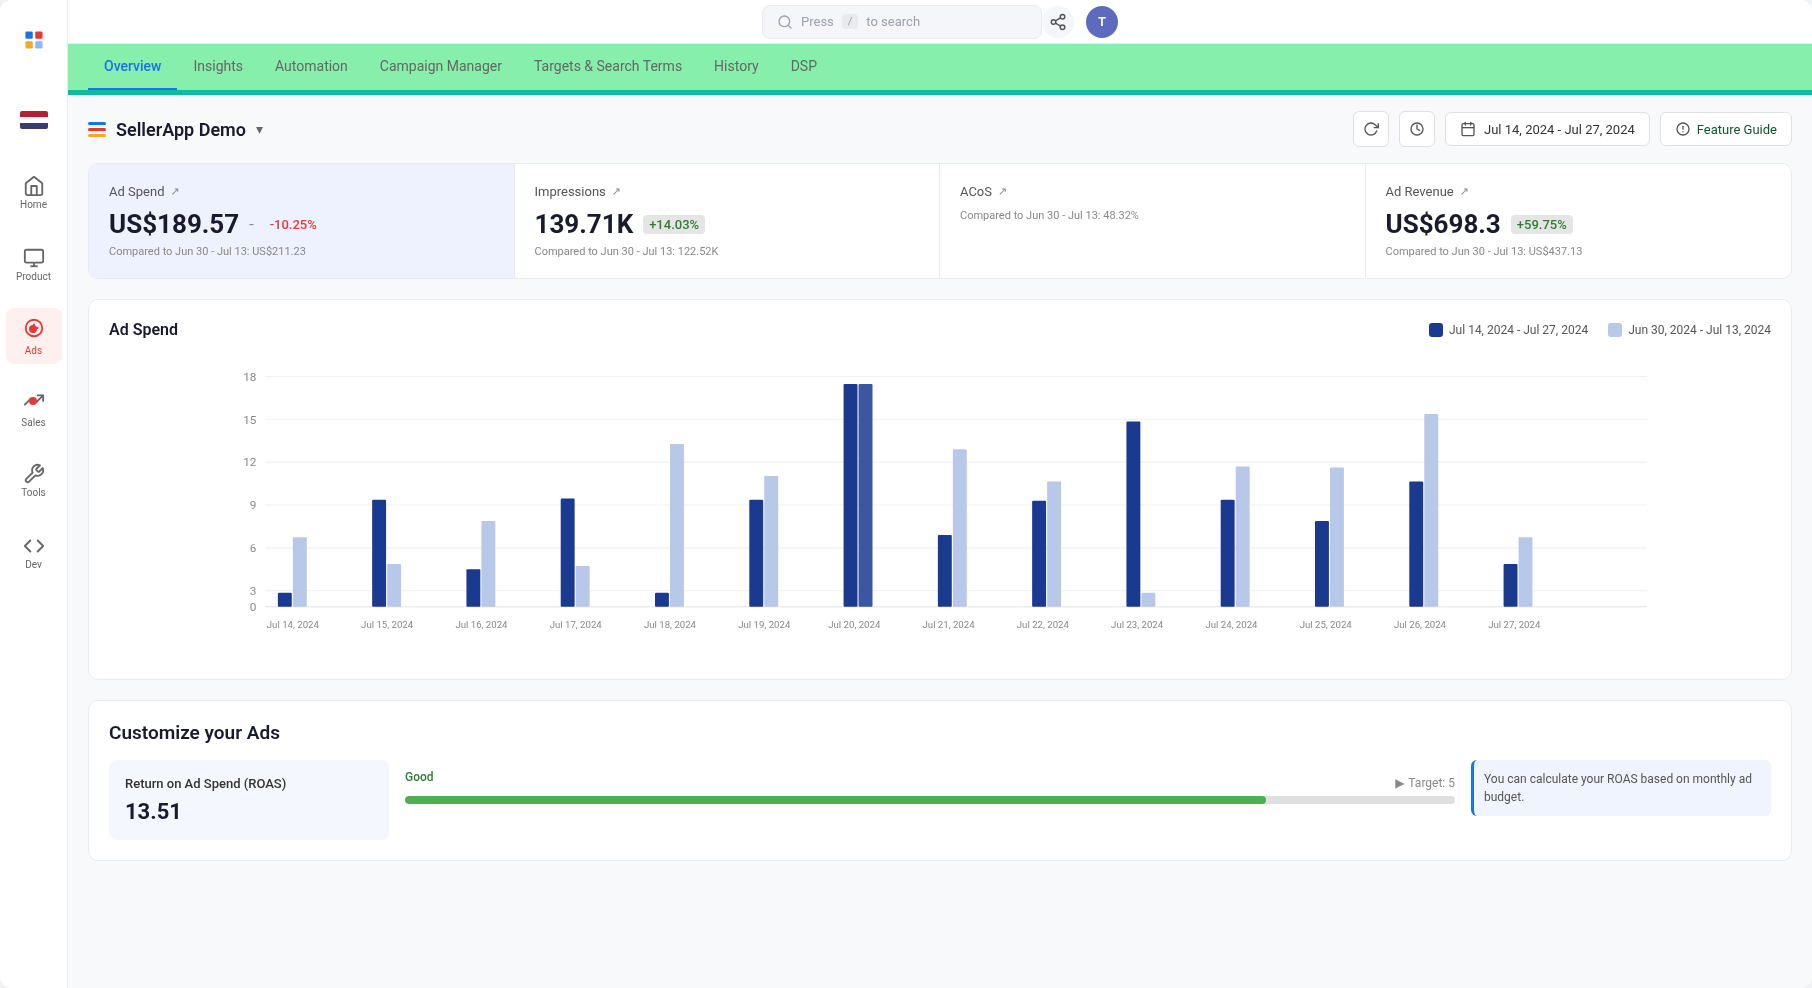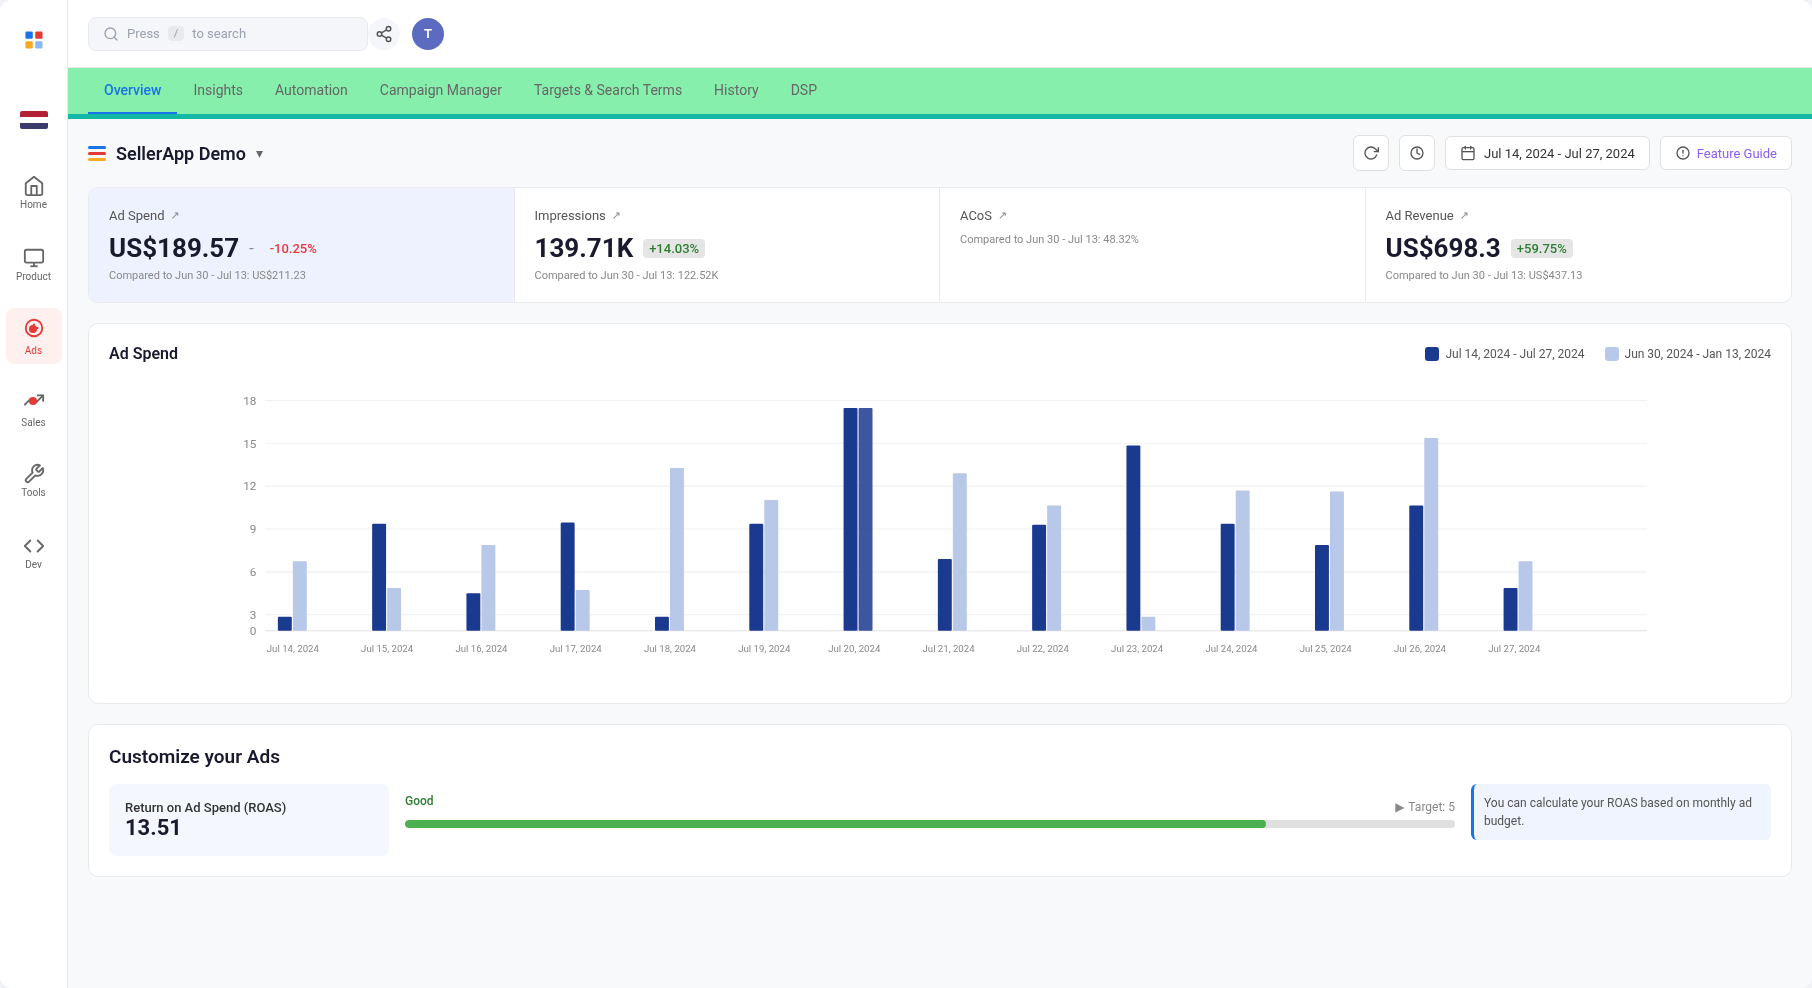--- a/index.html
+++ b/index.html
@@ -14,21 +14,21 @@
     .sidebar-item svg { width: 22px; height: 22px; }
     .sidebar-item-label { font-size: 10px; color: #666; }
     .sidebar-item.active .sidebar-item-label { color: #e53935; }
     .sidebar-badge { position: absolute; top: 8px; right: 8px; width: 8px; height: 8px; background: #e53935; border-radius: 50%; }
     .flag-icon { width: 32px; height: 22px; background: linear-gradient(180deg, #B22234 0%, #B22234 33%, #fff 33%, #fff 66%, #3C3B6E 66%); border-radius: 3px; }
 
     
     .main-area { flex: 1; display: flex; flex-direction: column; overflow: hidden; }
 
     
-    .top-bar { display: flex; align-items: center; justify-content: flex-start; padding: 8px 20px; border-bottom: 1px solid #e8eaed; background: #fff; height: 68px; flex-shrink: 0; }
+    .top-bar { display: flex; align-items: center; justify-content: center; padding: 8px 20px; border-bottom: 1px solid #e8eaed; background: #fff; height: 44px; flex-shrink: 0; }
     .search-box { display: flex; align-items: center; gap: 8px; background: #f5f6fa; border: 1px solid #e8eaed; border-radius: 8px; padding: 8px 14px; width: 280px; cursor: pointer; }
     .search-box-text { font-size: 13px; color: #9aa0ad; }
     .search-shortcut { font-size: 11px; color: #9aa0ad; background: #e8eaed; border-radius: 4px; padding: 1px 6px; }
     .top-bar-actions { display: flex; align-items: center; gap: 12px; }
     .top-bar-icon { width: 32px; height: 32px; border-radius: 50%; display: flex; align-items: center; justify-content: center; cursor: pointer; background: #f5f6fa; }
     .avatar { width: 32px; height: 32px; border-radius: 50%; background: #5c6bc0; display: flex; align-items: center; justify-content: center; color: #fff; font-size: 13px; font-weight: 600; }
 
     
     .nav-tabs { display: flex; align-items: center; padding: 0 20px; border-bottom: 5px solid #14b8a6; background: #86efac; flex-shrink: 0; }
     .nav-tab { padding: 14px 16px; font-size: 14px; color: #666; cursor: pointer; border-bottom: 2px solid transparent; white-space: nowrap; }
@@ -37,21 +37,21 @@
     
     .page-content { flex: 1; overflow-y: auto; padding: 16px 20px; background: #f8f9fb; }
 
     
     .page-header { display: flex; align-items: center; justify-content: space-between; margin-bottom: 16px; }
     .page-title { font-size: 18px; font-weight: 600; color: #1a1a2e; }
     .dropdown-arrow { font-size: 14px; color: #666; cursor: pointer; }
     .header-actions { display: flex; align-items: center; gap: 10px; }
     .refresh-btn { width: 36px; height: 36px; border: 1px solid #e0e0e0; border-radius: 6px; display: flex; align-items: center; justify-content: center; cursor: pointer; background: #fff; color: #555; }
     .date-range-btn { display: flex; align-items: center; gap: 8px; padding: 8px 14px; border: 1px solid #e0e0e0; border-radius: 6px; background: #fff; cursor: pointer; font-size: 13px; color: #333; }
-    .feature-guide-btn { display: flex; align-items: center; gap: 6px; padding: 8px 14px; border: 1px solid #e0e0e0; border-radius: 6px; background: #fff; cursor: pointer; font-size: 13px; color: #8b5cf6; }
+    .feature-guide-btn { display: flex; align-items: center; gap: 6px; padding: 8px 14px; border: 1px solid #e0e0e0; border-radius: 6px; background: #fff; cursor: pointer; font-size: 13px; color: #14532d; }
 
     
     .metrics-row { display: grid; grid-template-columns: repeat(4, 1fr); gap: 0; background: #fff; border-radius: 10px; margin-bottom: 20px; border: 1px solid #e8eaed; overflow: hidden; }
     .metric-card { padding: 20px; border-right: 1px solid #e8eaed; }
     .metric-card:last-child { border-right: none; }
     .metric-card.highlighted { background: #eef2ff; }
     .metric-label { display: flex; align-items: center; gap: 6px; font-size: 13px; color: #555; margin-bottom: 10px; }
     .metric-link-icon { font-size: 11px; color: #888; }
     .metric-value-row { display: flex; align-items: center; gap: 10px; margin-bottom: 6px; }
     .metric-value { font-size: 26px; font-weight: 700; color: #1a1a2e; }
@@ -72,21 +72,21 @@
     .legend-dot.secondary { background: #b8c8e8; }
 
     
     .chart-container { width: 100%; overflow: hidden; }
 
     
     .customize-section { background: #fff; border-radius: 10px; padding: 20px; border: 1px solid #e8eaed; }
     .customize-title { font-size: 19px; font-weight: 600; color: #1a1a2e; margin-bottom: 16px; }
     .customize-row { display: grid; grid-template-columns: 280px 1fr 300px; gap: 16px; align-items: start; }
     .roas-card { background: #f5f7ff; border-radius: 8px; padding: 16px; }
-    .roas-label { font-size: 13px; color: #333; font-weight: 500; }
+    .roas-label { font-size: 13px; color: #333; font-weight: 500; margin-bottom: 8px; }
     .roas-value { font-size: 22px; font-weight: 700; color: #1a1a2e; }
     .roas-progress-area { padding: 10px 0; }
     .roas-status { font-size: 12px; color: #2e7d32; font-weight: 500; margin-bottom: 6px; }
     .progress-bar-outer { height: 8px; background: #e0e0e0; border-radius: 4px; overflow: hidden; }
     .progress-bar-inner { height: 100%; border-radius: 4px; background: #4caf50; }
     .roas-description { font-size: 12px; color: #555; line-height: 1.5; padding: 10px; background: #f0f4ff; border-radius: 6px; border-left: 3px solid #1a73e8; }
 
     
     ::-webkit-scrollbar { width: 6px; }
     ::-webkit-scrollbar-track { background: #f1f1f1; }
@@ -306,21 +306,21 @@
       <div class="chart-section">
         <div class="chart-header">
           <span class="chart-title">Ad Spend</span>
           <div class="chart-legend">
             <div class="legend-item">
               <div class="legend-dot primary"></div>
               <span>Jul 14, 2024 - Jul 27, 2024</span>
             </div>
             <div class="legend-item">
               <div class="legend-dot secondary"></div>
-              <span>Jun 30, 2024 - Jan 13, 2024</span>
+              <span>Jun 30, 2024 - Jul 13, 2024</span>
             </div>
           </div>
         </div>
 
         <div class="chart-container">
           <svg id="ad-spend-chart" width="100%" height="300" viewBox="0 0 1340 280">
 
             <line x1="40" y1="20" x2="1330" y2="20" stroke="#f0f0f0" stroke-width="1"></line>
             <line x1="40" y1="60" x2="1330" y2="60" stroke="#f0f0f0" stroke-width="1"></line>
             <line x1="40" y1="100" x2="1330" y2="100" stroke="#f0f0f0" stroke-width="1"></line>

